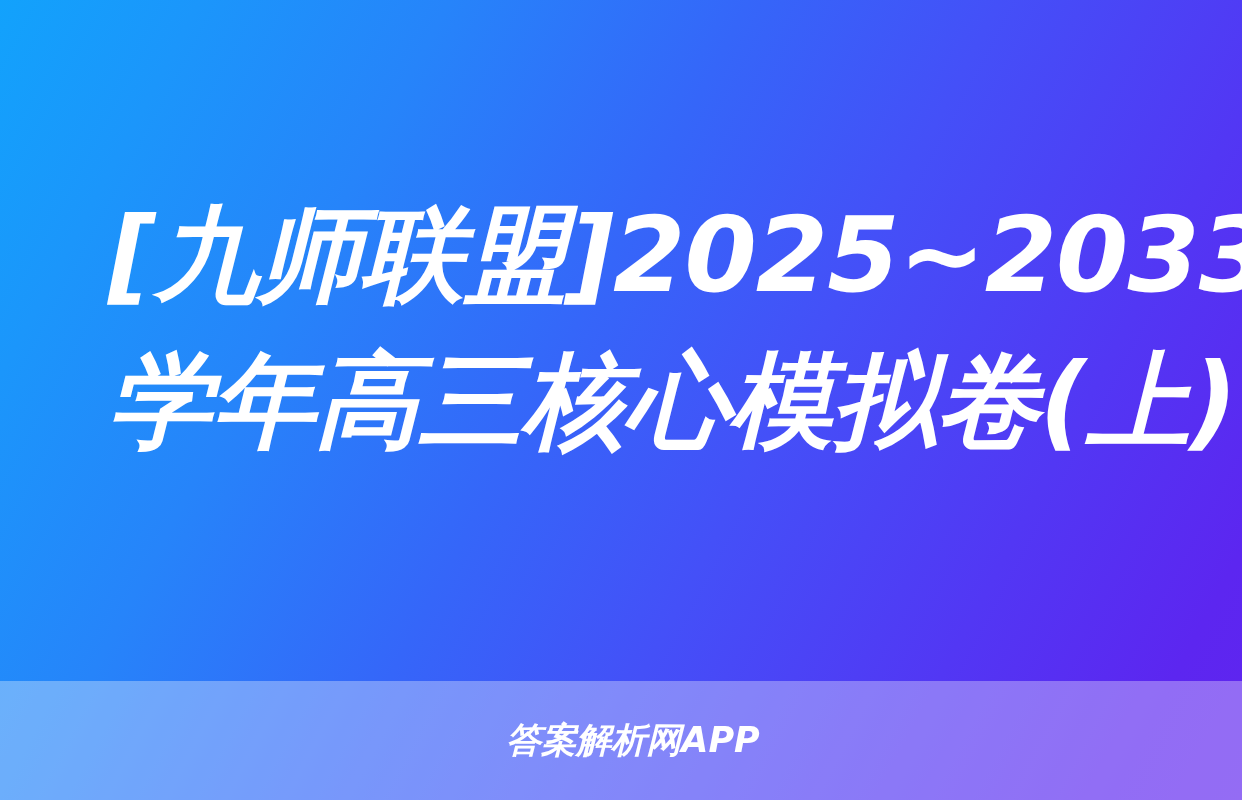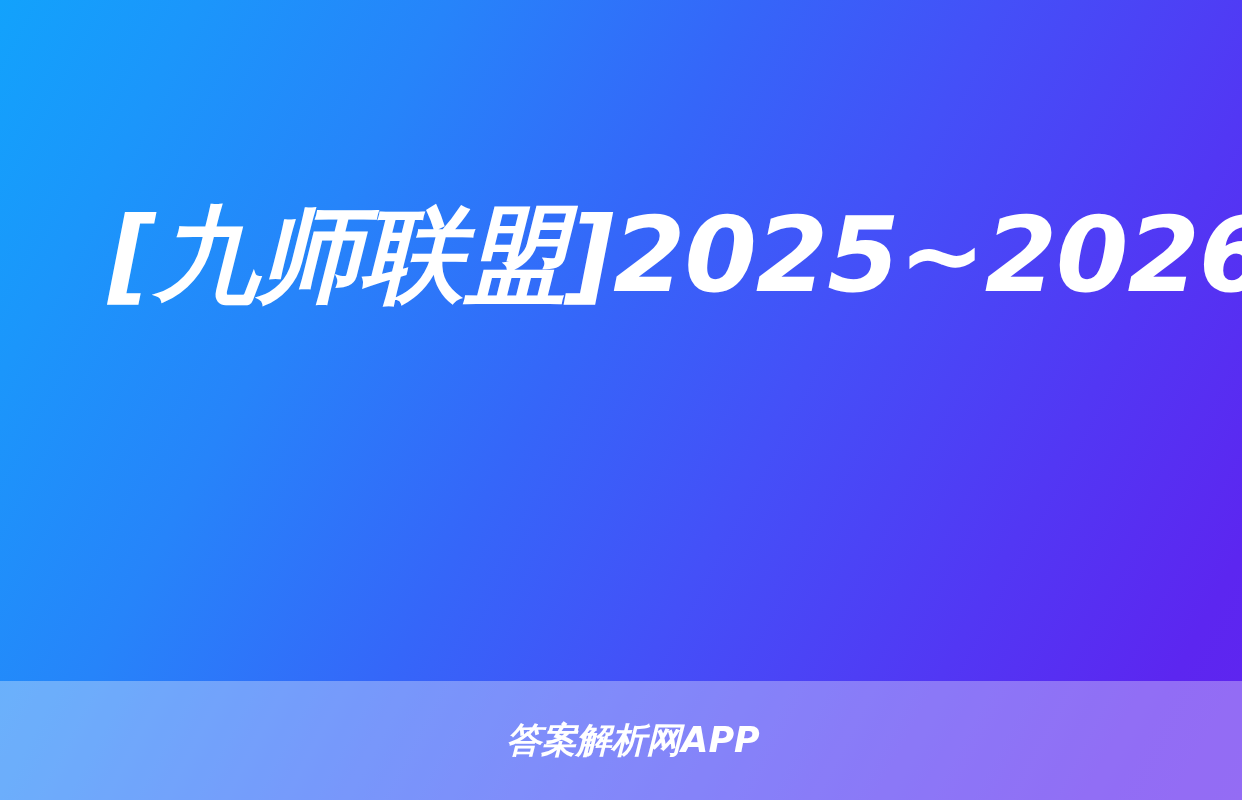--- a/index.html
+++ b/index.html
@@ -84,20 +84,21 @@
     line-height: 1;
     margin-left: 24px;
   }
 </style>
 </head>
 <body>
 
 <div id="poster">
 
   <div id="title-block">
-    <span class="title-line line-1">[九师联盟]2025~2026</span>
+    <span class="title-line line-1">[九师联盟]2025~2033</span>
+    <span class="title-line line-2">学年高三核心模拟卷(上)</span>
   </div>
 
   <div id="watermark-band">
     <span id="watermark-text">答案解析网APP</span>
   </div>
 
 </div>
 
 </body></html>

